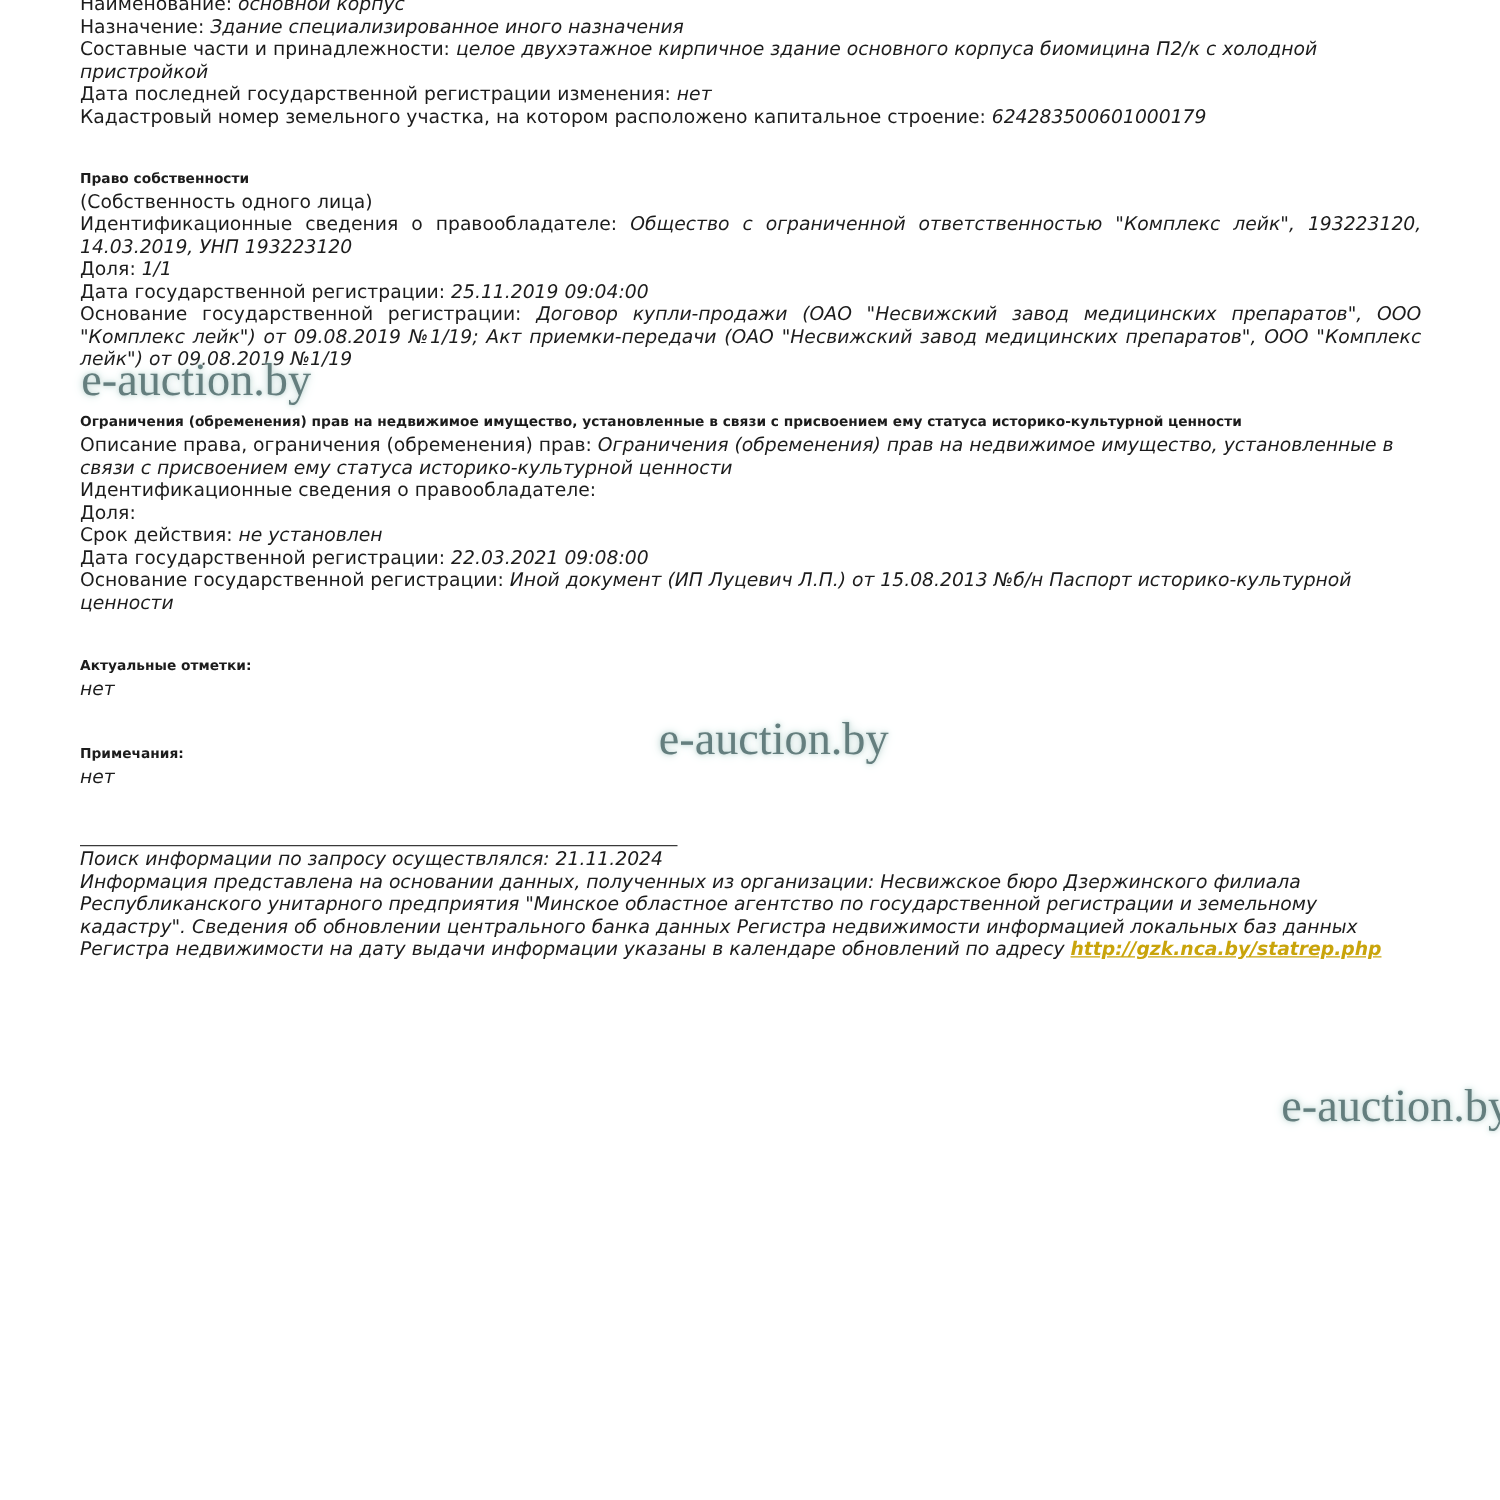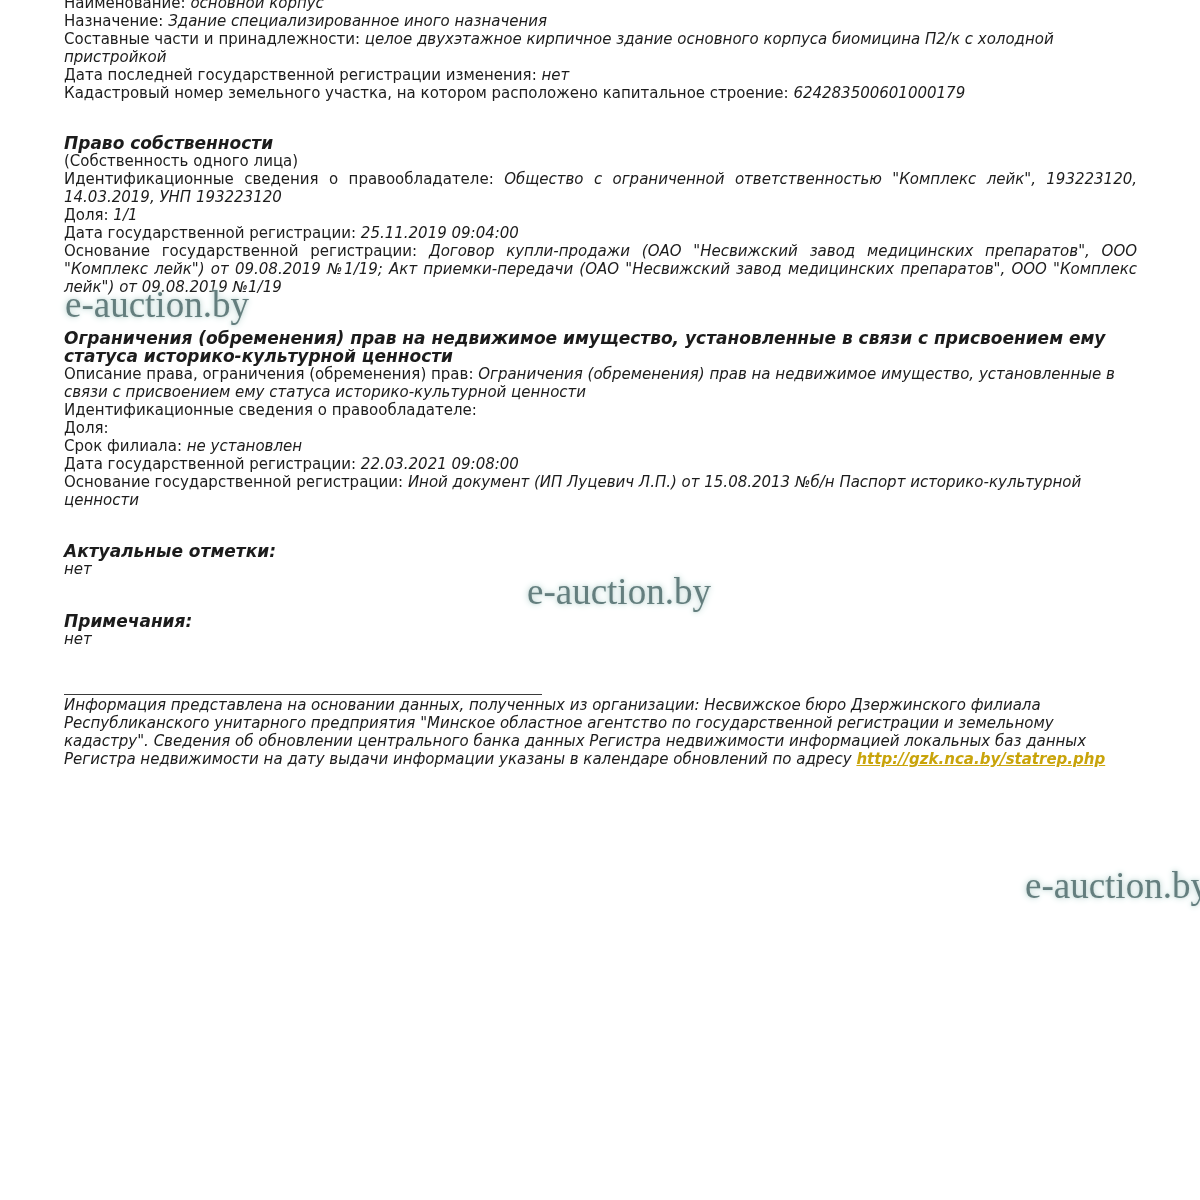--- a/index.html
+++ b/index.html
@@ -7,21 +7,21 @@
     width: 1200px; height: 1200px; overflow: hidden; position: relative;
     font-family: "DejaVu Sans", "Liberation Sans", sans-serif;
     font-size: 15px; line-height: 18px; color: #1c1c1c;
   }
   .page { position: relative; width: 1200px; height: 1200px; }
   .content { position: absolute; left: 64px; top: -6px; width: 1073px; }
   .ln { white-space: normal; }
   .lbl { font-style: normal; }
   .val { font-style: italic; }
   .just { text-align: justify; }
-  h2 { font-size: 17px; line-height: 18px; font-weight: bold; margin: 0; font-style: italic; }
+  h2 { font-size: 11px; line-height: 18px; font-weight: bold; margin: 0; }
   .sec2 { margin-top: 32px; }
   .sec3 { margin-top: 33px; }
   .sec4 { margin-top: 33px; }
   .sec5 { margin-top: 34px; }
   .footer { margin-top: 28px; font-style: italic; }
   .rule { width: 478px; height: 18px; border-bottom: 1px solid #3a3a3a; margin-bottom: 1px; }
   a.doc-link { color: #c9a40b; font-style: italic; text-decoration: underline; font-weight: bold; }
   .watermark {
     position: absolute;
     font-family: "Liberation Serif", "DejaVu Serif", serif;
@@ -56,37 +56,38 @@
       <div class="ln"><span class="lbl">Доля:</span> <span class="val">1/1</span></div>
       <div class="ln"><span class="lbl">Дата государственной регистрации:</span> <span class="val">25.11.2019 09:04:00</span></div>
       <div class="ln just"><span class="lbl">Основание государственной регистрации:</span> <span class="val">Договор купли-продажи (ОАО "Несвижский завод медицинских препаратов", ООО "Комплекс лейк") от 09.08.2019 №1/19; Акт приемки-передачи (ОАО "Несвижский завод медицинских препаратов", ООО "Комплекс лейк") от 09.08.2019 №1/19</span></div>
     </section>
 
     <section class="sec3">
       <h2>Ограничения (обременения) прав на недвижимое имущество, установленные в связи с присвоением ему статуса историко-культурной ценности</h2>
       <div class="ln"><span class="lbl">Описание права, ограничения (обременения) прав:</span> <span class="val">Ограничения (обременения) прав на недвижимое имущество, установленные в связи с присвоением ему статуса историко-культурной ценности</span></div>
       <div class="ln">Идентификационные сведения о правообладателе:</div>
       <div class="ln">Доля:</div>
-      <div class="ln"><span class="lbl">Срок филиала:</span> <span class="val">не установлен</span></div>
+      <div class="ln"><span class="lbl">Срок действия:</span> <span class="val">не установлен</span></div>
       <div class="ln"><span class="lbl">Дата государственной регистрации:</span> <span class="val">22.03.2021 09:08:00</span></div>
       <div class="ln"><span class="lbl">Основание государственной регистрации:</span> <span class="val">Иной документ (ИП Луцевич Л.П.) от 15.08.2013 №б/н Паспорт историко-культурной ценности</span></div>
     </section>
 
     <section class="sec4">
       <h2>Актуальные отметки:</h2>
       <div class="ln val">нет</div>
     </section>
 
     <section class="sec5">
       <h2>Примечания:</h2>
       <div class="ln val">нет</div>
     </section>
 
     <section class="footer">
       <div class="rule"></div>
+      <div class="ln"><span>Поиск информации по запросу осуществлялся:</span> <span>21.11.2024</span></div>
       <div class="ln"><span>Информация представлена на основании данных, полученных из организации: Несвижское бюро Дзержинского филиала Республиканского унитарного предприятия "Минское областное агентство по государственной регистрации и земельному кадастру". Сведения об обновлении центрального банка данных Регистра недвижимости информацией локальных баз данных Регистра недвижимости на дату выдачи информации указаны в календаре обновлений по адресу </span><a href="#" class="doc-link">http://gzk.nca.by/statrep.php</a></div>
     </section>
 
   </div>
 
   <div class="watermark wm1">e-auction.by</div>
   <div class="watermark wm2">e-auction.by</div>
   <div class="watermark wm3">e-auction.by</div>
 </div>
 

